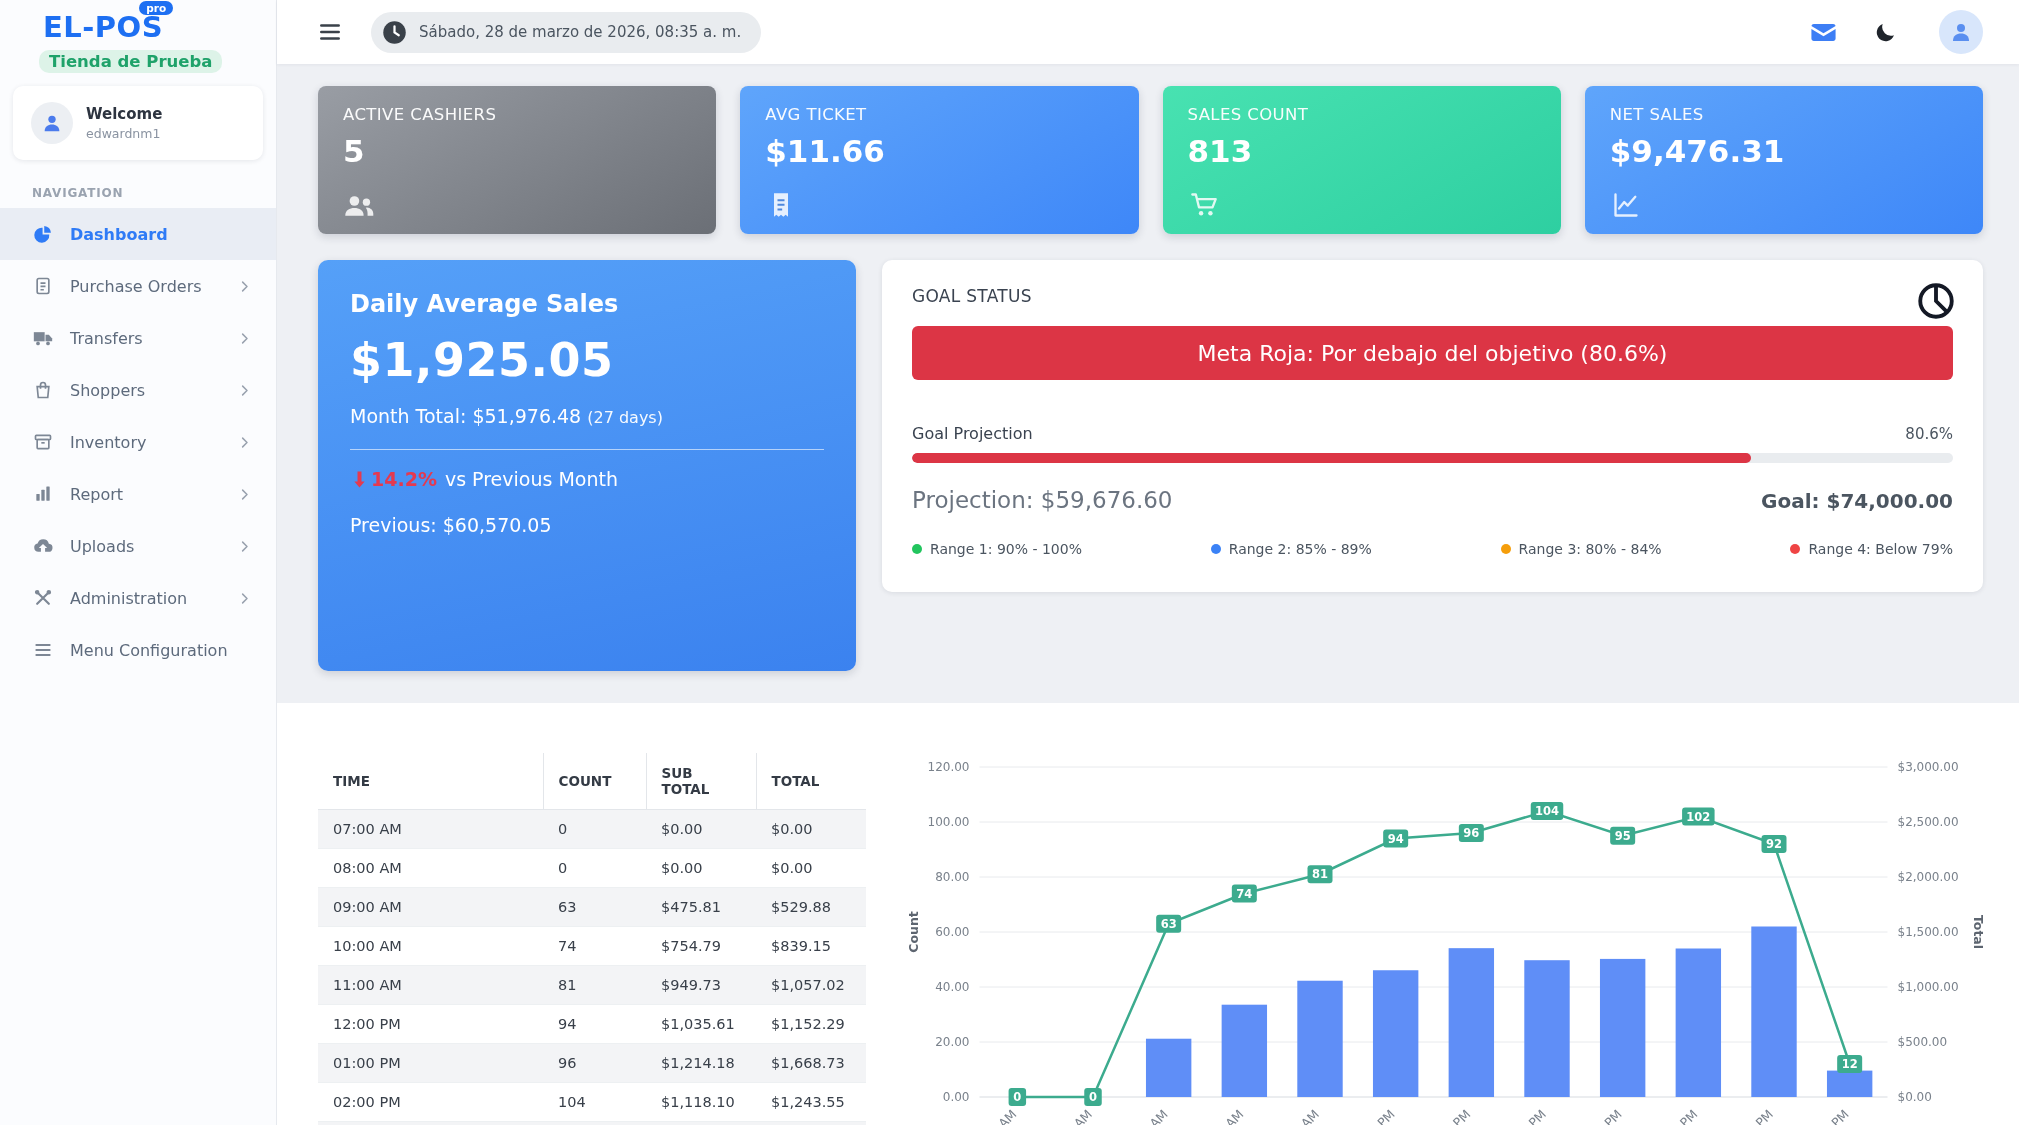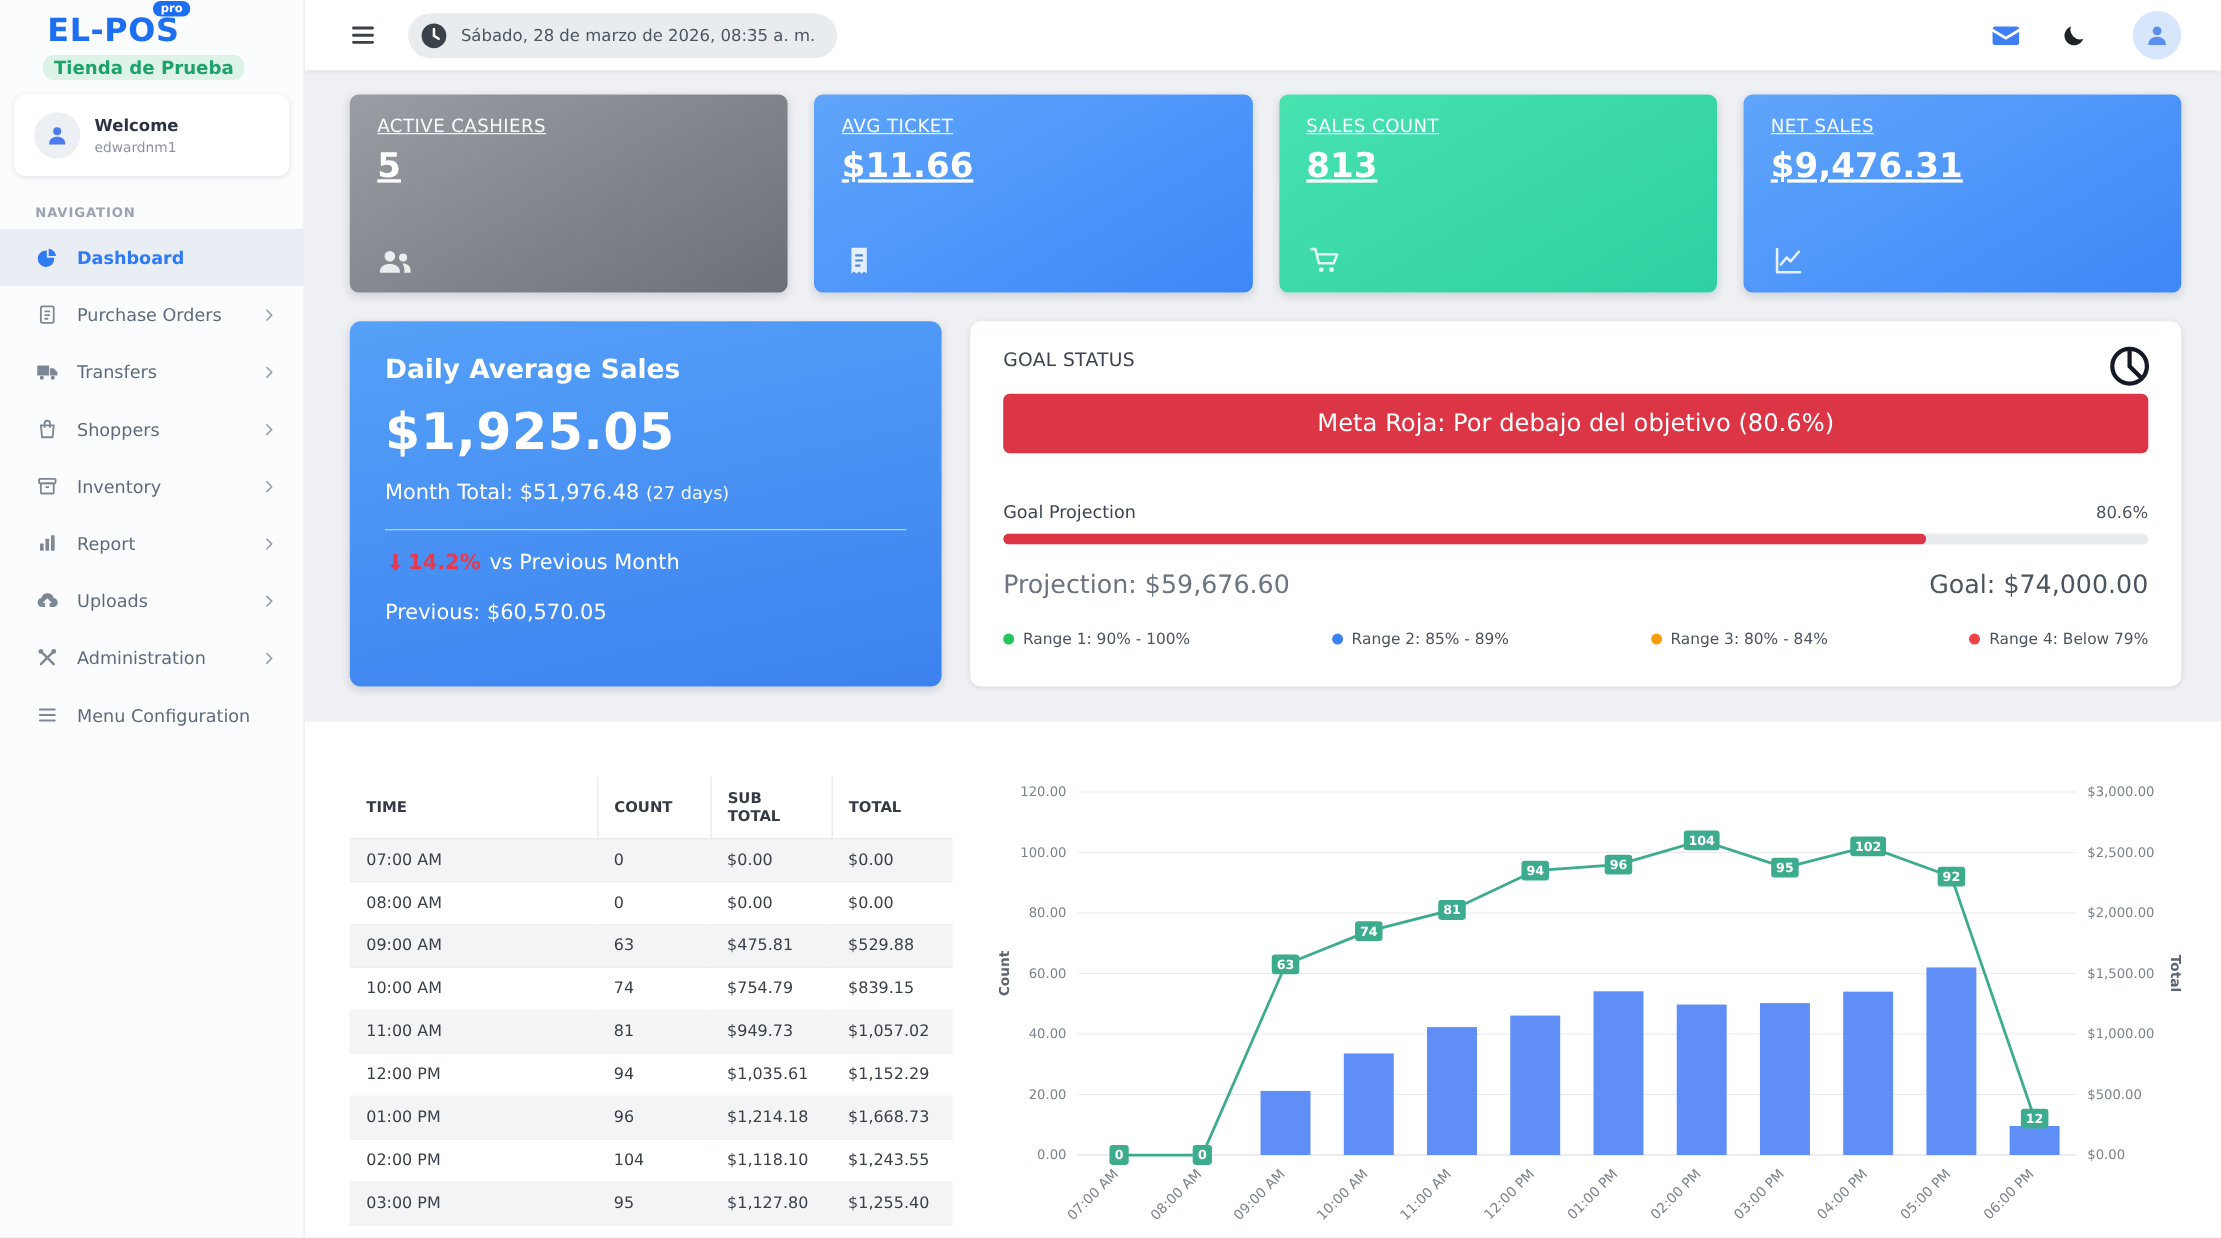--- a/index.html
+++ b/index.html
@@ -40,28 +40,28 @@
   .topbar-spacer{flex:1;}
   .mail{width:29px;height:29px;color:#3d7ef5;cursor:pointer;}
   .mail svg{width:100%;height:100%;}
   .moon{width:23px;height:23px;color:#1f242b;cursor:pointer;margin-left:8px;}
   .moon svg{width:100%;height:100%;}
   .avatar-lg{width:44px;height:44px;border-radius:50%;background:#d8e6fb;color:#5a8ff0;display:flex;align-items:center;justify-content:center;margin-left:14px;cursor:pointer;}
   .avatar-lg svg{width:24px;height:24px;}
 
   .content-top{padding:22px 36px 0 41px;}
   .kpi-row{display:grid;grid-template-columns:repeat(4,1fr);gap:24px;}
-  .kpi{height:180px;border-radius:8px;padding:19px 25px;color:#fff;position:relative;box-shadow:0 3px 8px rgba(30,40,60,.16);text-decoration:underline;}
+  .kpi{height:148px;border-radius:8px;padding:19px 25px;color:#fff;position:relative;box-shadow:0 3px 8px rgba(30,40,60,.16);}
   .kpi-label{font-size:16.5px;font-weight:500;letter-spacing:.4px;opacity:.96;}
   .kpi-value{font-size:31px;font-weight:700;margin-top:9px;}
   .kpi-icon{position:absolute;left:25px;bottom:15px;width:32px;height:28px;opacity:.85;display:flex;}
   .kpi-icon svg{width:100%;height:100%;}
 
   .row2{display:flex;gap:26px;margin-top:26px;}
-  .daily{width:538px;flex:0 0 538px;height:332px;border-radius:10px;background:linear-gradient(168deg,#55a0f8,#3b82ef);color:#fff;padding:30px 32px;box-shadow:0 3px 8px rgba(30,40,60,.16);}
+  .daily{width:538px;flex:0 0 538px;height:411px;border-radius:10px;background:linear-gradient(168deg,#55a0f8,#3b82ef);color:#fff;padding:30px 32px;box-shadow:0 3px 8px rgba(30,40,60,.16);}
   .daily-title{font-size:24px;font-weight:700;}
   .daily-value{font-size:46px;font-weight:800;margin-top:15px;letter-spacing:.5px;}
   .daily-month{font-size:19px;margin-top:18px;}
   .daily-month .suffix{font-size:16px;opacity:.95;}
   .daily hr{border:none;border-top:1px solid rgba(255,255,255,.6);margin:22px 0 18px;}
   .daily-delta{font-size:19px;display:flex;align-items:center;gap:8px;}
   .delta-red{color:#e5394f;font-weight:700;display:flex;align-items:center;gap:2px;}
   .delta-red .darr{width:19px;height:19px;display:flex;}
   .delta-red .darr svg{width:100%;height:100%;}
   .daily-prev{font-size:19px;margin-top:24px;}
@@ -71,21 +71,21 @@
   .goal-pie{position:absolute;top:20px;right:26px;width:42px;height:42px;color:#141925;}
   .goal-pie svg{width:100%;height:100%;}
   .banner{margin-top:20px;height:54px;background:#dc3545;border-radius:6px;color:#fff;display:flex;align-items:center;justify-content:center;font-size:22px;}
   .gp-row{display:flex;justify-content:space-between;align-items:baseline;margin-top:24px;}
   .gp-label{font-size:16px;color:#3a4350;margin-top:20px;}
   .gp-pct{font-size:15px;color:#4b5560;}
   .progress{height:10px;background:#e9ecef;border-radius:6px;margin-top:10px;overflow:hidden;}
   .progress-fill{height:100%;background:#dc3545;border-radius:6px;}
   .pg-row{display:flex;justify-content:space-between;align-items:baseline;margin-top:24px;}
   .proj-amt{font-size:23px;color:#6b7480;}
-  .goal-amt{font-size:23px;color:#4b5560;}
+  .goal-amt{font-size:20px;color:#4b5560;font-weight:bold;}
   .ranges{display:flex;justify-content:space-between;margin-top:28px;}
   .range{display:flex;align-items:center;gap:8px;font-size:14px;color:#4b5560;}
   .dot{width:10px;height:10px;border-radius:50%;flex:0 0 auto;}
 
   .panel{margin-top:32px;background:#fff;flex:1;min-height:0;}
   .panel-header{padding:19px 0 16px 27px;font-size:15px;font-weight:700;color:#2d3440;border-bottom:1px solid #e9ecef;}
   .panel-body{display:flex;gap:34px;padding:50px 36px 0 41px;align-items:flex-start;}
 
   table.sbh{border-collapse:collapse;width:548px;flex:0 0 548px;font-size:14.5px;color:#39404a;}
   table.sbh th{text-align:left;font-size:13.5px;font-weight:700;color:#343b45;padding:12px 15px;border:1px solid #e3e6ea;border-top:none;background:#fff;}

